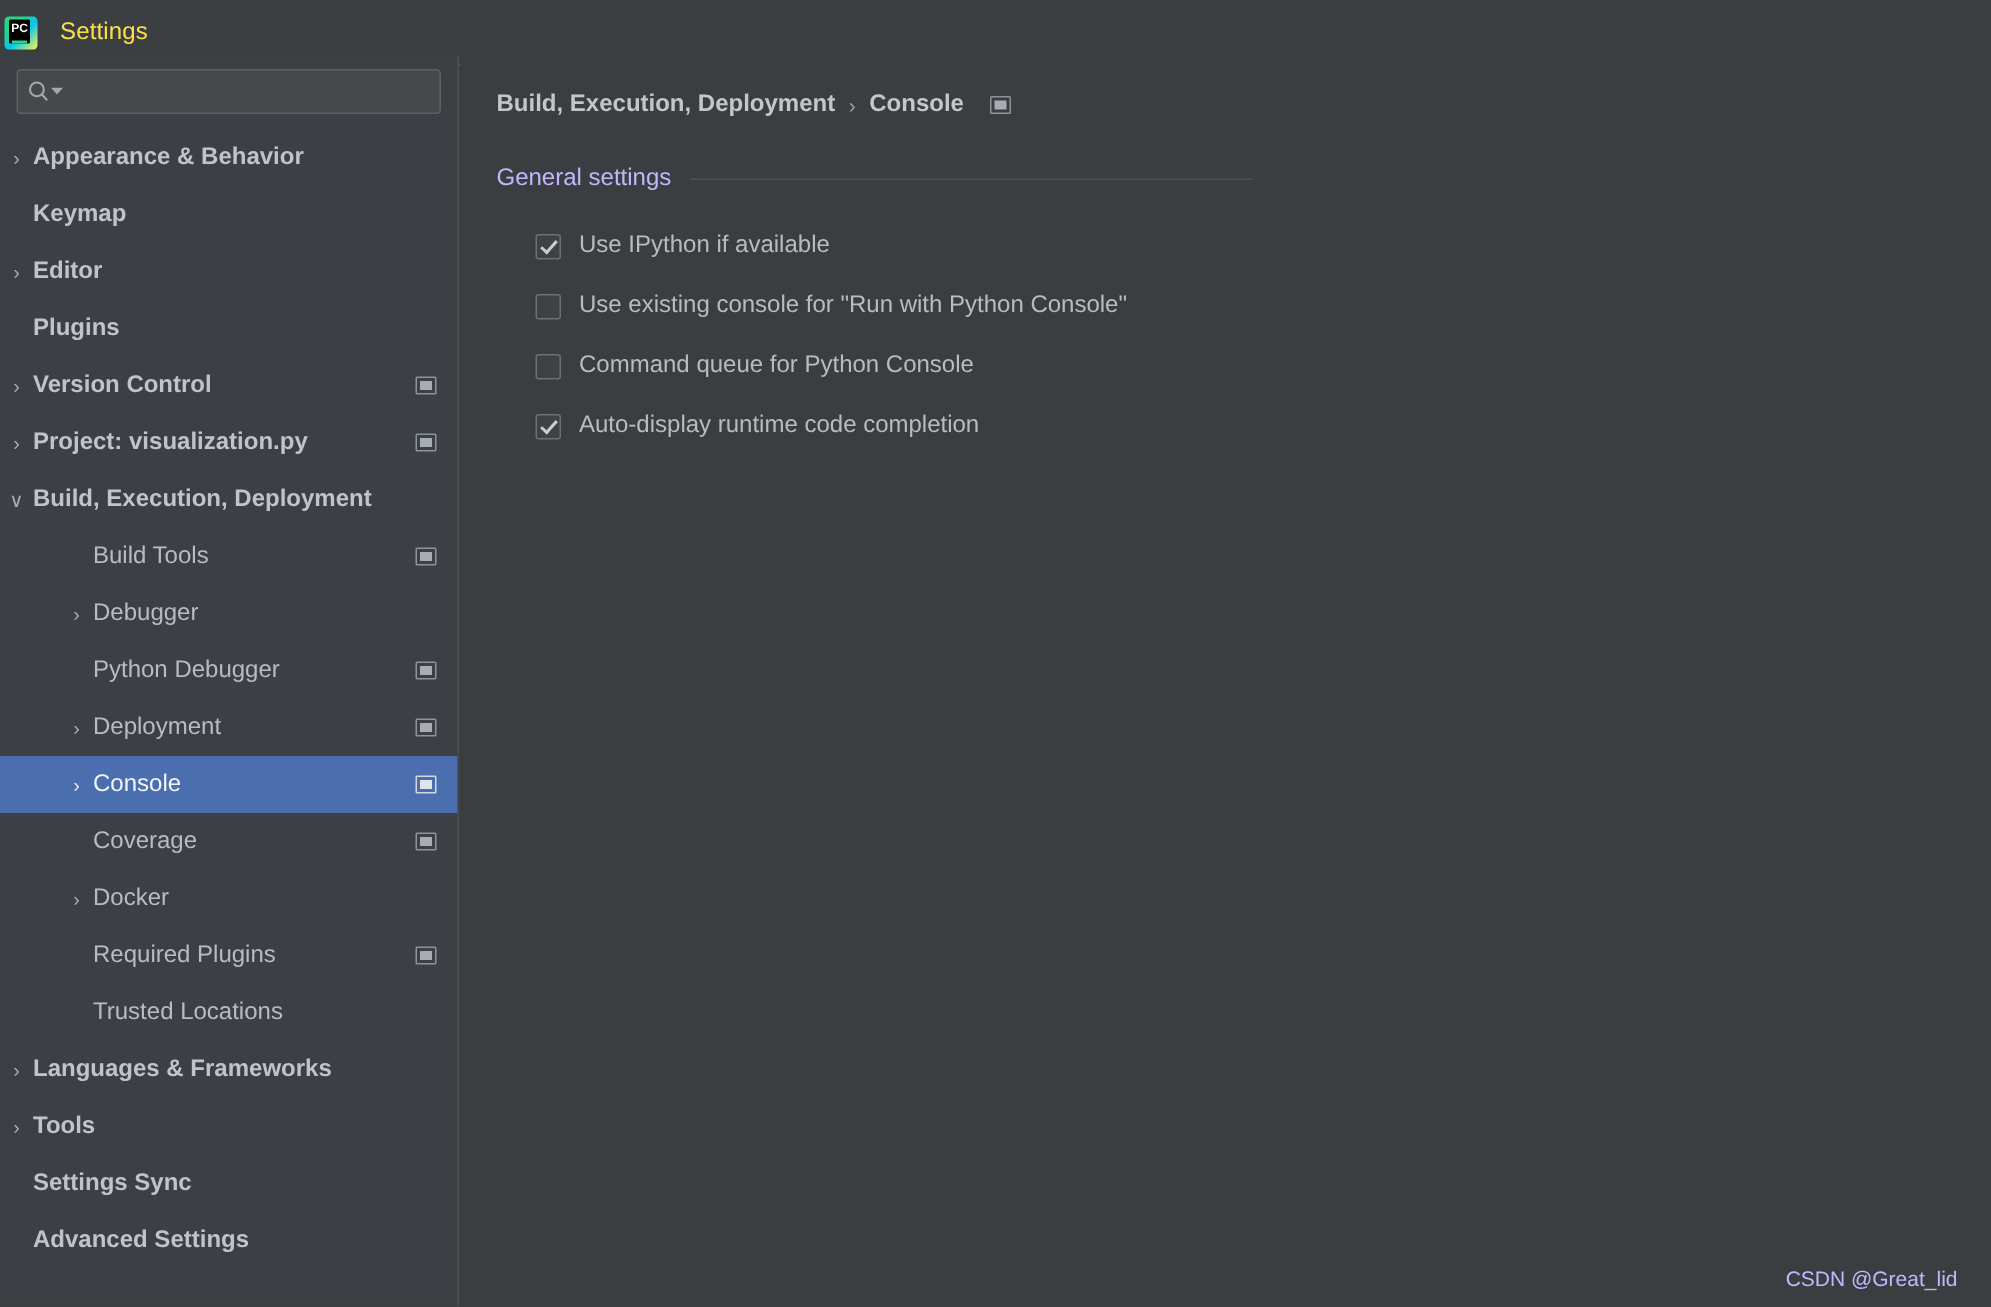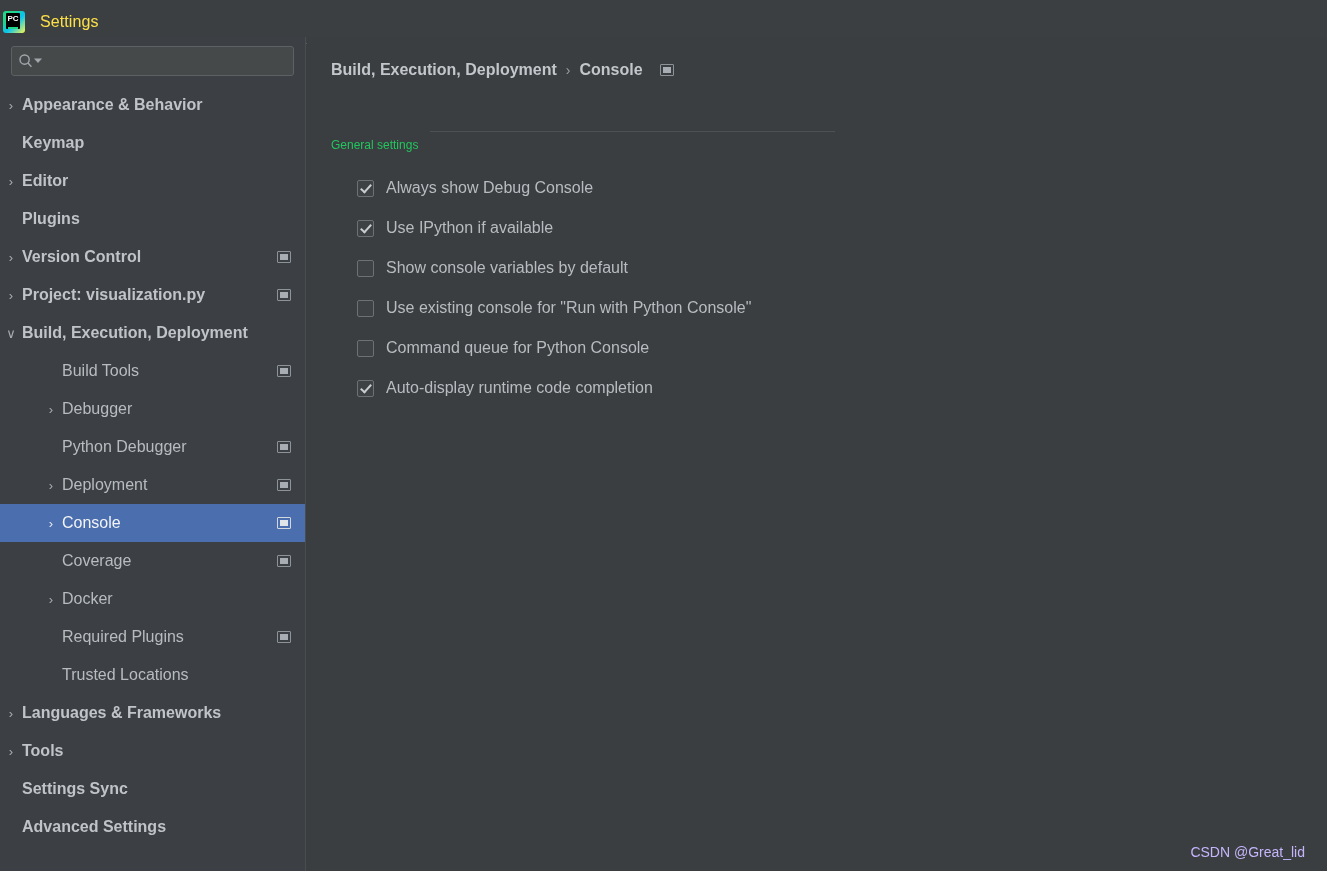--- a/index.html
+++ b/index.html
@@ -174,24 +174,23 @@
   }
   #breadcrumb .scope-icon { margin-left: 17px; }
 
   #section-head {
     display: flex;
     align-items: center;
     margin: 31px 0 0 24px;
     width: 504px;
   }
   #section-head .title {
-    color: #22c55e;
-    font-size: 12px;
+    color: #c4b5fd;
+    font-size: 16px;
     white-space: nowrap;
-    margin-top: 28px;
   }
   #section-head .rule {
     flex: 1;
     height: 1px;
     background: #4e5154;
     margin-left: 12px;
   }
 
   #options { margin: 16px 0 0 50px; }
   .opt-row {
@@ -384,29 +383,21 @@
   </div>
 
   <div id="section-head">
     <span class="title">General settings</span>
     <span class="rule"></span>
   </div>
 
   <div id="options">
       <div class="opt-row">
         <span class="cb checked"></span>
-        <span class="opt-label">Always show Debug Console</span>
-      </div>
-      <div class="opt-row">
-        <span class="cb checked"></span>
         <span class="opt-label">Use IPython if available</span>
-      </div>
-      <div class="opt-row">
-        <span class="cb"></span>
-        <span class="opt-label">Show console variables by default</span>
       </div>
       <div class="opt-row">
         <span class="cb"></span>
         <span class="opt-label">Use existing console for "Run with Python Console"</span>
       </div>
       <div class="opt-row">
         <span class="cb"></span>
         <span class="opt-label">Command queue for Python Console</span>
       </div>
       <div class="opt-row">

